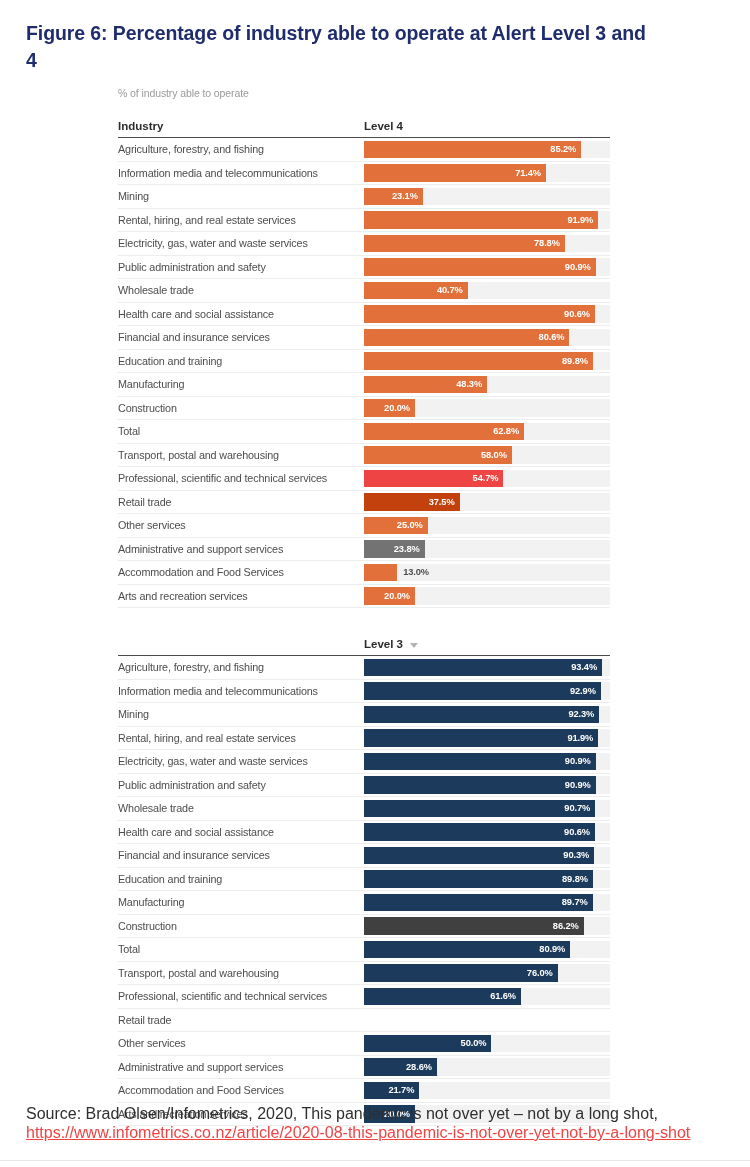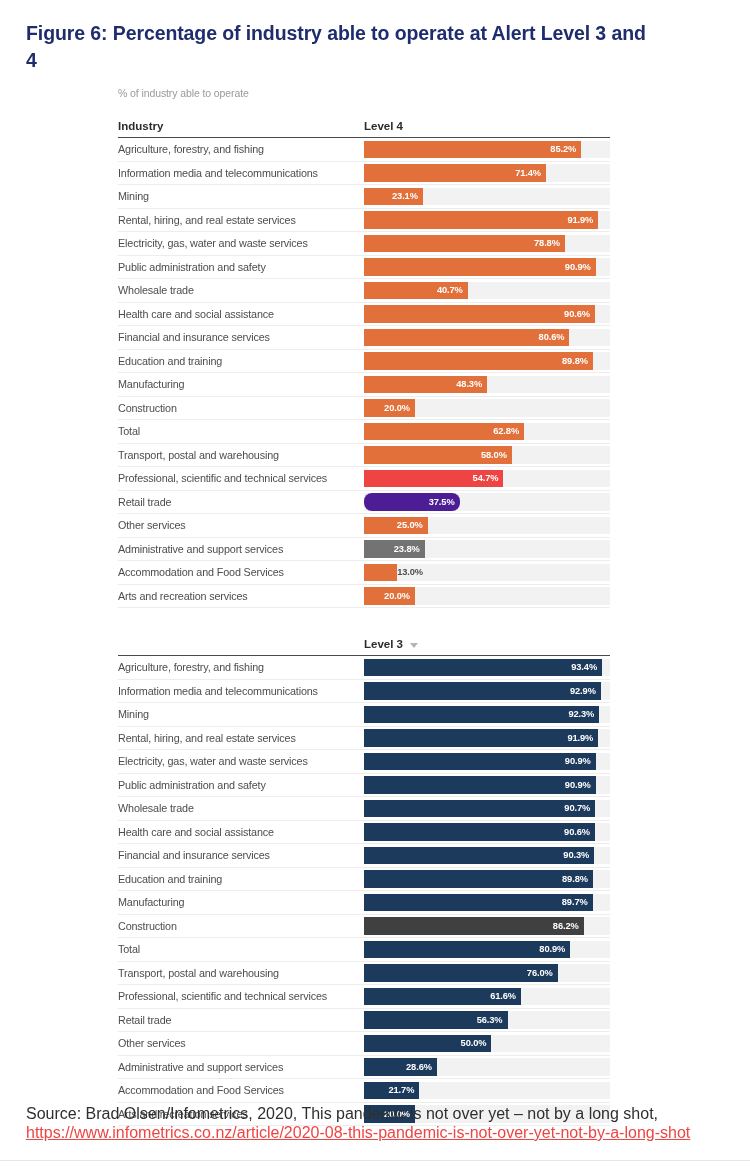--- a/index.html
+++ b/index.html
@@ -130,20 +130,21 @@
     color: #ffffff;
     padding-right: 5px;
     white-space: nowrap;
     letter-spacing: -0.1px;
   }
   .bar-val.outside {
     color: #4d4d4d;
     position: absolute;
     left: 100%;
     padding-right: 0;
+    padding-left: 6px;
   }
 
   
   .table-gap { height: 30px; }
 
   
   .footer {
     position: absolute;
     left: 26px;
     top: 1104px;
@@ -318,21 +319,21 @@
               <div class="track-bg"></div>
               <div class="bar" style="width: 56.6839%; background: #ef4444;">
                 <span class="bar-val">54.7%</span>
               </div>
             </div>
           </div>
           <div class="row">
             <div class="label">Retail trade</div>
             <div class="track">
               <div class="track-bg"></div>
-              <div class="bar" style="width: 38.8601%; background: #4c1d95; border-radius: 8px;">
+              <div class="bar" style="width: 38.8601%; background: #c2410c;">
                 <span class="bar-val">37.5%</span>
               </div>
             </div>
           </div>
           <div class="row">
             <div class="label">Other services</div>
             <div class="track">
               <div class="track-bg"></div>
               <div class="bar" style="width: 25.9067%; background: rgb(226, 112, 58);">
                 <span class="bar-val">25.0%</span>
@@ -511,26 +512,20 @@
             <div class="label">Professional, scientific and technical services</div>
             <div class="track">
               <div class="track-bg"></div>
               <div class="bar" style="width: 63.8342%; background: rgb(28, 58, 92);">
                 <span class="bar-val">61.6%</span>
               </div>
             </div>
           </div>
           <div class="row">
             <div class="label">Retail trade</div>
-            <div class="track">
-              <div class="track-bg"></div>
-              <div class="bar" style="width: 58.342%; background: rgb(28, 58, 92);">
-                <span class="bar-val">56.3%</span>
-              </div>
-            </div>
           </div>
           <div class="row">
             <div class="label">Other services</div>
             <div class="track">
               <div class="track-bg"></div>
               <div class="bar" style="width: 51.8135%; background: rgb(28, 58, 92);">
                 <span class="bar-val">50.0%</span>
               </div>
             </div>
           </div>

